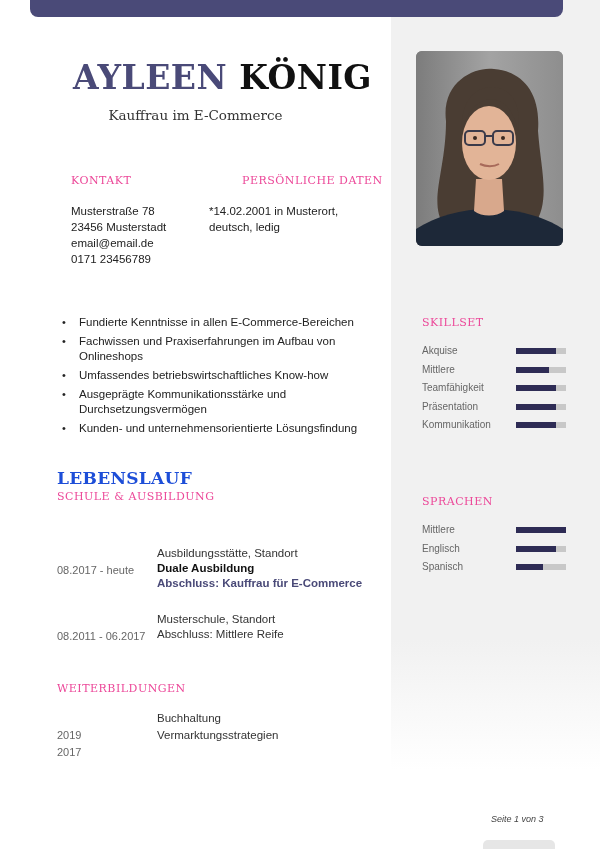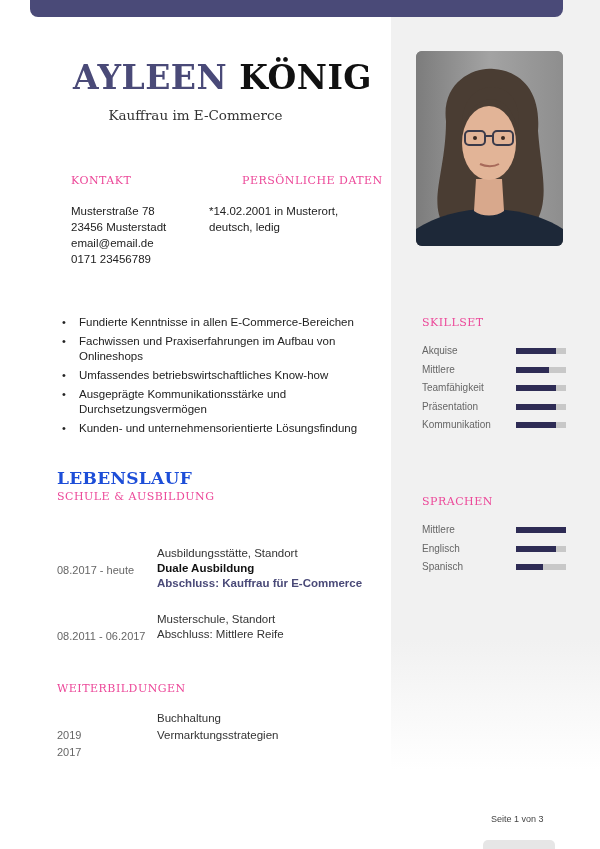--- a/index.html
+++ b/index.html
@@ -54,21 +54,21 @@
     border-radius: 6px; overflow: hidden;
     background: linear-gradient(to right, #8a8a8a, #a8a8a8 40%, #9a9a9a);
   }
 
   .skill-list { position: absolute; left: 422px; width: 150px; }
   .skill-row { position: relative; height: 18.6px; }
   .skill-row .label { position: absolute; left: 0; top: 2px; font-size: 10px; color: #666; }
   .skill-row .bar { position: absolute; left: 94px; top: 5px; width: 50px; height: 6px; background: #c8c8c8; }
   .skill-row .fill { position: absolute; left: 0; top: 0; height: 6px; background: #2e2c55; }
 
-  .page-num { position: absolute; left: 491px; top: 814px; font-size: 9px; color: #444; }
+  .page-num { position: absolute; left: 491px; top: 814px; font-size: 9px; color: #444; font-style: italic; }
   .bottom-tab { position: absolute; left: 483px; top: 840px; width: 72px; height: 12px; background: #e6e6e6; border-radius: 5px 5px 0 0; }
 </style>
 </head>
 <body>
 
 <div class="sidebar-bg"></div>
 <div class="top-bar"></div>
 
 <div class="name">
   <span class="first">AYLEEN</span>

